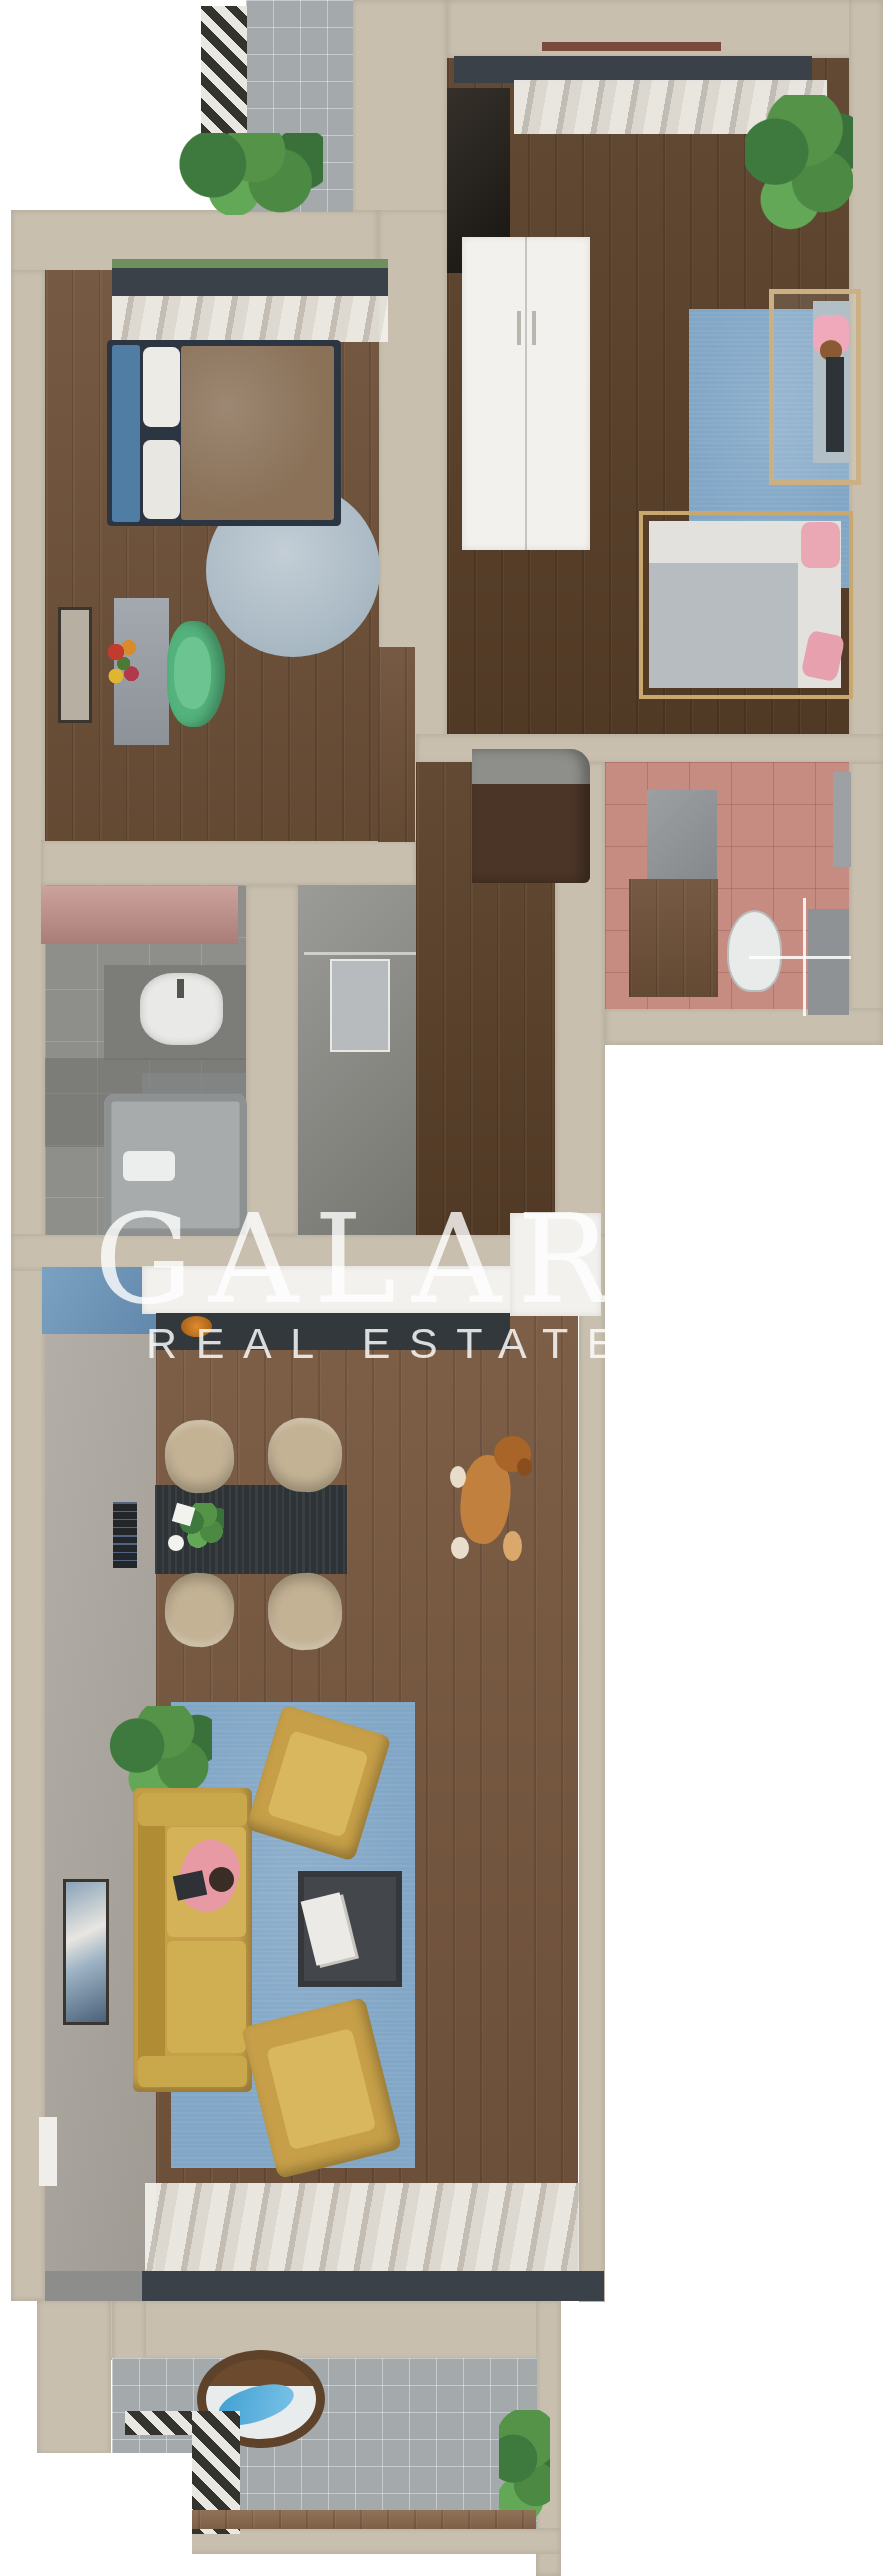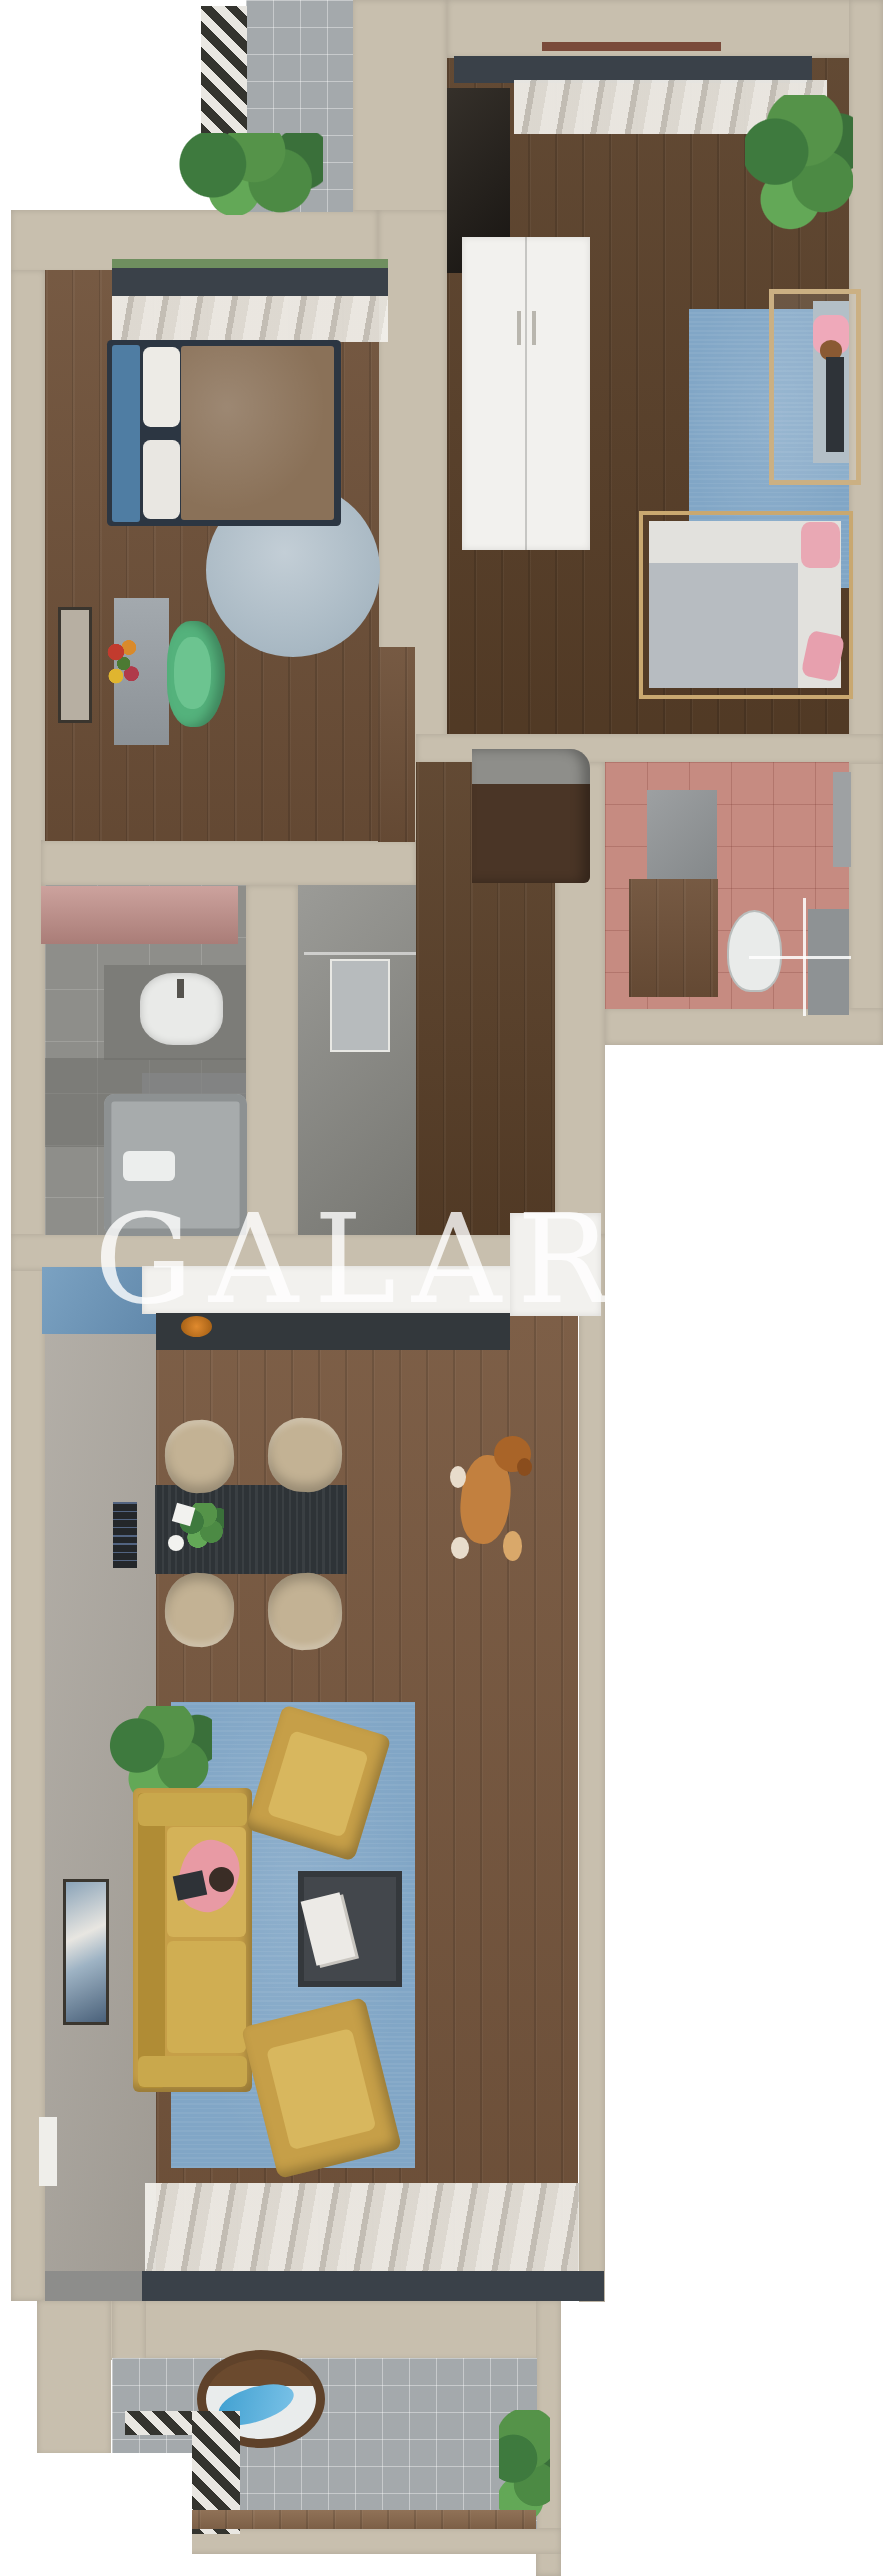--- a/index.html
+++ b/index.html
@@ -213,16 +213,17 @@
     <span class="abs" style="left:12px;top:28px;width:77px;height:34px;background:linear-gradient(120deg,#3f9fd0,#7cc3e8);border-radius:50% 60% 55% 50%;transform:rotate(-18deg);"></span>
   </div>
   <div class="stripes" style="left:125px;top:2411px;width:113px;height:24px;"></div>
   <div class="stripes" style="left:192px;top:2411px;width:48px;height:123px;"></div>
   <div class="plantblob" style="left:499px;top:2410px;width:51px;height:128px;"></div>
   <div class="wood" style="left:171px;top:2510px;width:365px;height:18.6px;background-color:#8a6a4e;"></div>
   <div class="abs" style="left:0;top:2453px;width:192px;height:123px;background:#ffffff;"></div>
 
   <div class="watermark abs" style="left:0;top:0;width:894px;height:2124px;">
     <div class="wm-brand">GALARDO</div>
+    <div class="wm-tag">REAL ESTATE</div>
   </div>
 
 </div>
 
 
 </body></html>

